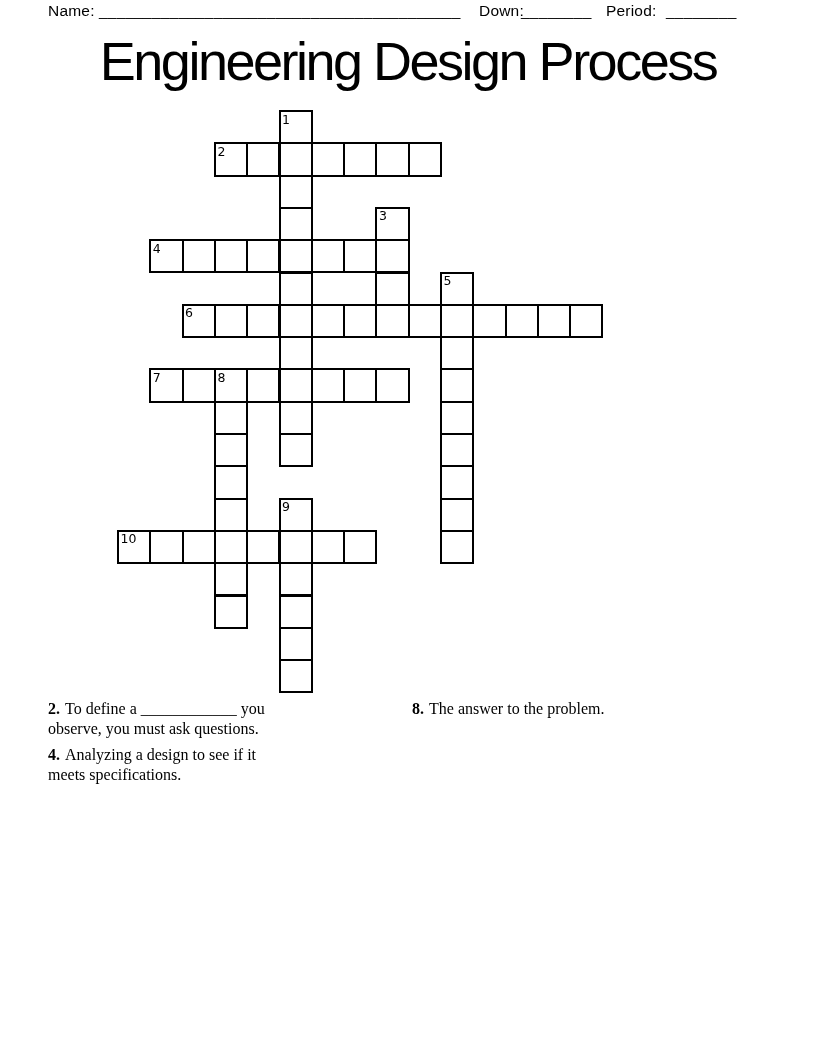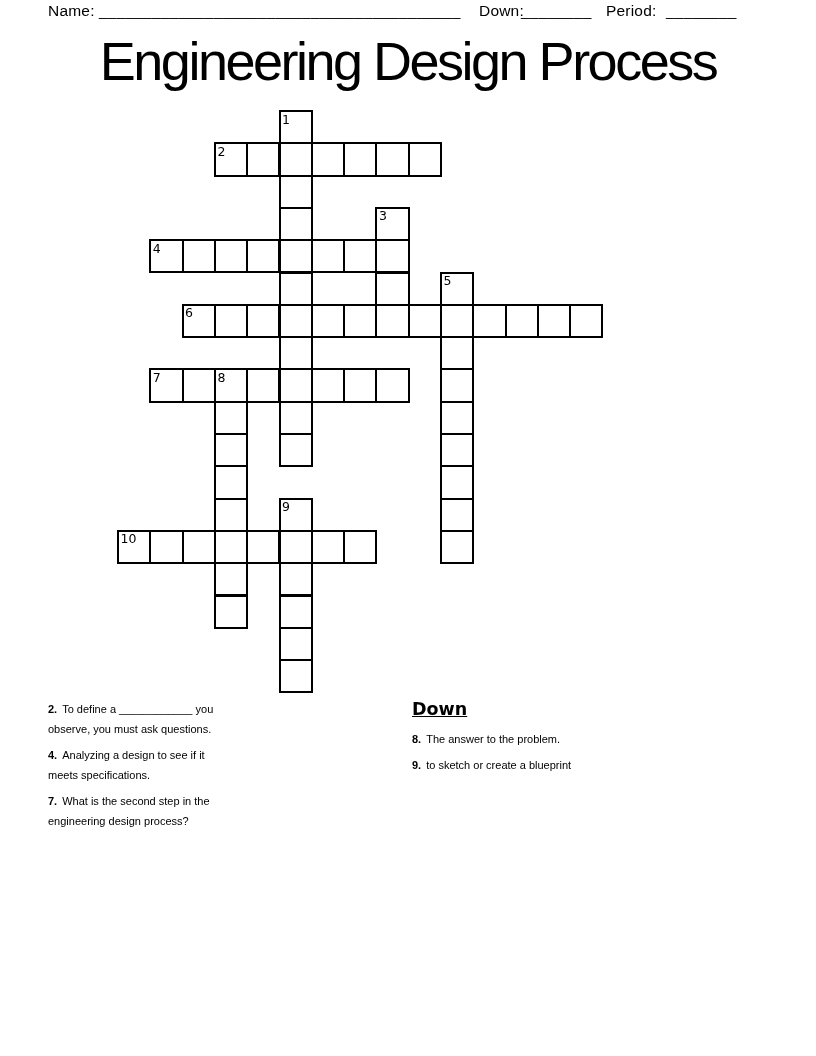--- a/index.html
+++ b/index.html
@@ -74,22 +74,22 @@
   #down-col   { left: 412px; width: 400px; }
   .clues h2 {
     margin: 0 0 9px 0;
     font-family: "DejaVu Sans", sans-serif;
     font-size: 17.5px;
     font-weight: bold;
     text-decoration: underline;
     line-height: 21px;
   }
   .clue {
-    font-family: Liberation Sans, sans-serif;
-    font-size: 11px;
+    font-family: Liberation Serif, serif;
+    font-size: 16px;
     line-height: 20px;
     margin-bottom: 6px;
   }
   .clue b { margin-right: 5px; }
   .clue span { white-space: pre-line; }
 </style>
 </head>
 <body>
 
 <div class="page">
@@ -197,26 +197,22 @@
       <div class="cellnum" style="left: 282px; top: 500.1px;">9</div>
       <div class="cellnum" style="left: 120.5px; top: 532.4px;">10</div>
     </div>
 
   <div class="clues" id="across-col">
     <div>
         <div class="clue"><b>2.</b><span>To define a ____________ you
 observe, you must ask questions.</span></div>
         <div class="clue"><b>4.</b><span>Analyzing a design to see if it
 meets specifications.</span></div>
-        <div class="clue"><b>7.</b><span>What is the second step in the
-engineering design process?</span></div>
       </div>
   </div>
 
   <div class="clues" id="down-col">
-    <h2>Down</h2>
     <div>
         <div class="clue"><b>8.</b><span>The answer to the problem.</span></div>
-        <div class="clue"><b>9.</b><span>to sketch or create a blueprint</span></div>
       </div>
   </div>
 
 </div>
 
 </body></html>

